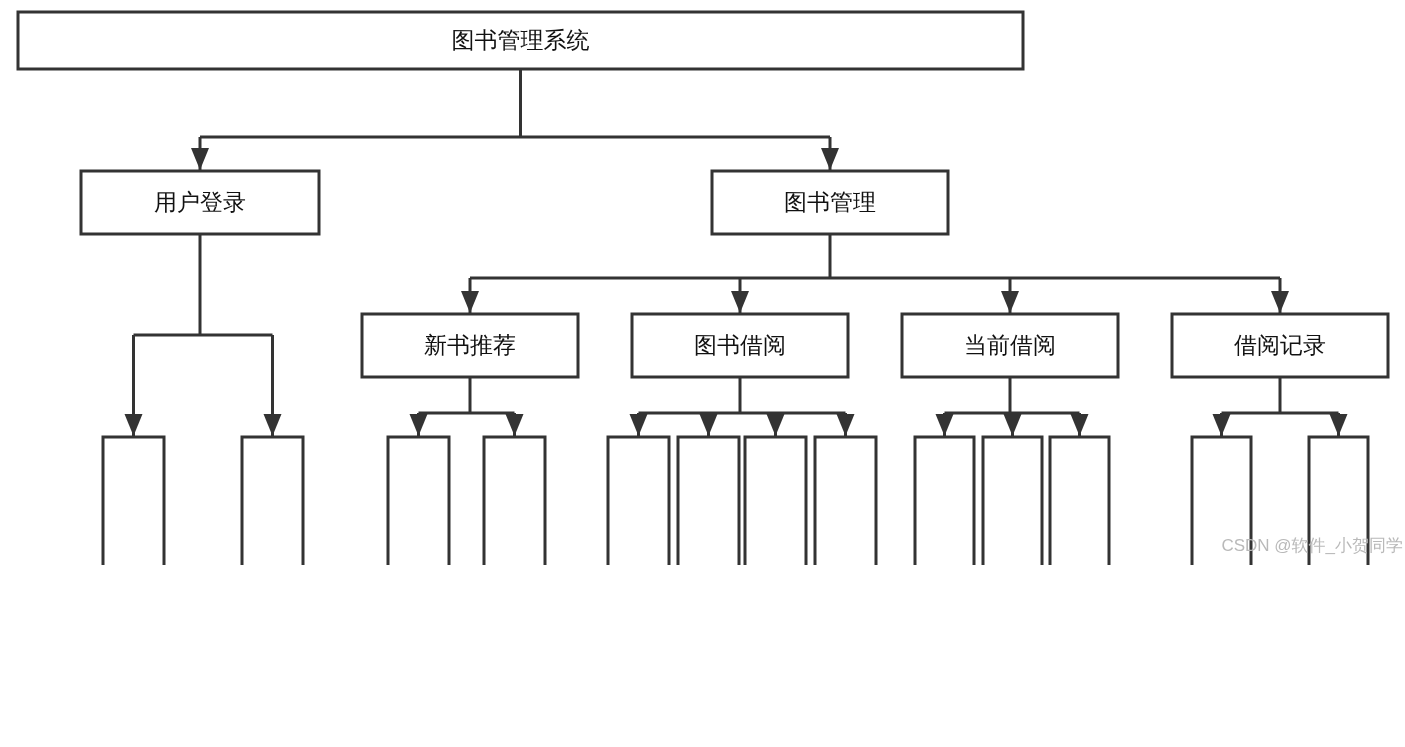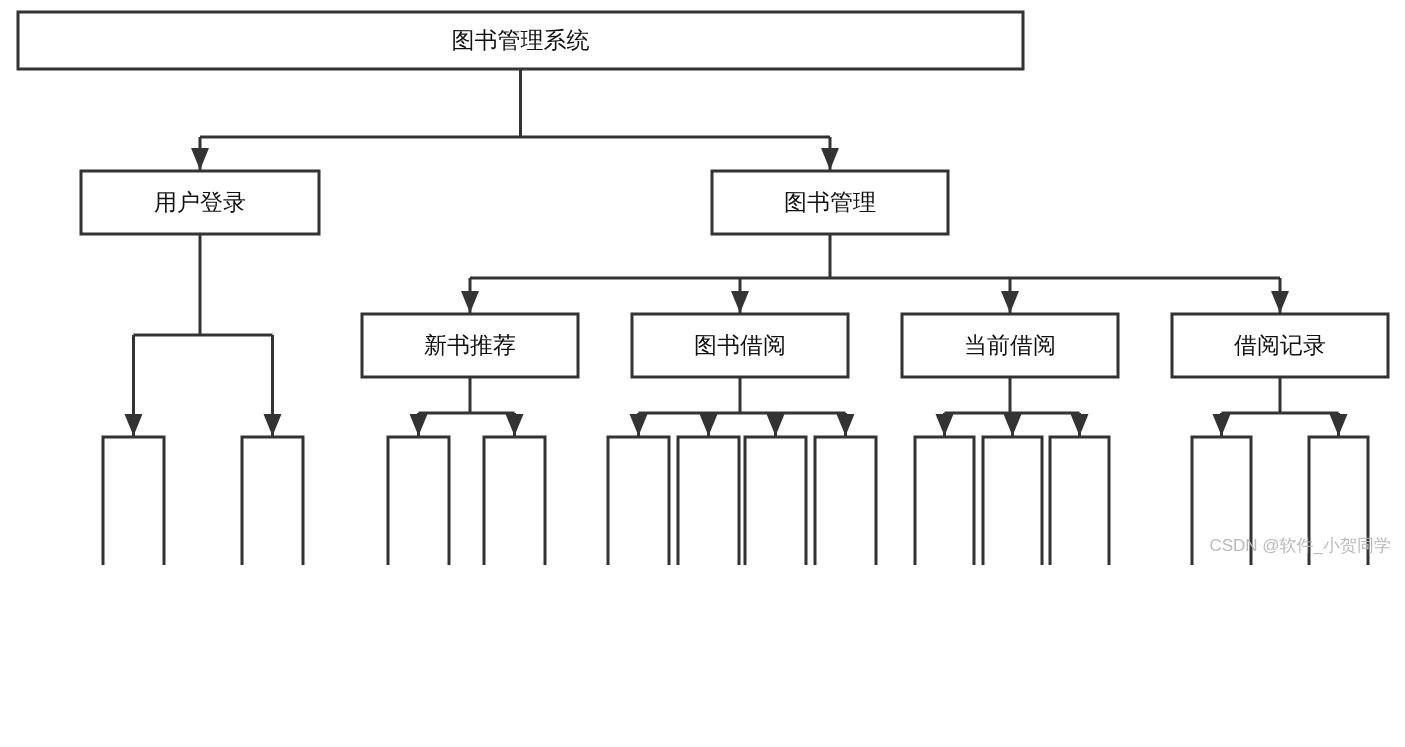--- a/index.html
+++ b/index.html
@@ -5,21 +5,21 @@
   html,body{margin:0;padding:0;background:#ffffff;}
   body{font-family:"Liberation Sans","DejaVu Sans",sans-serif;}
   #stage{position:relative;width:1405px;height:565px;background:#fff;overflow:hidden;}
   svg{position:absolute;left:0;top:0;width:1405px;height:747px;}
   .node-rect{fill:#ffffff;stroke:#333333;stroke-width:3;}
   .leaf-rect{fill:#ffffff;stroke:#333333;stroke-width:3;}
   .conn{stroke:#333333;stroke-width:3;fill:none;}
   .arrow-head{fill:#333333;}
   .node-label{font-family:"Liberation Sans","DejaVu Sans",sans-serif;font-size:23px;fill:#111111;text-anchor:middle;dominant-baseline:middle;}
   .leaf-label{font-family:"Liberation Sans","DejaVu Sans",sans-serif;font-size:23px;fill:#111111;writing-mode:vertical-rl;text-orientation:upright;letter-spacing:2px;}
-  .watermark{position:absolute;right:14px;bottom:8px;font-size:17px;color:#b9b9b9;font-family:"Liberation Sans","DejaVu Sans",sans-serif;white-space:nowrap;}
+  .watermark{position:absolute;right:2px;bottom:8px;font-size:17px;color:#b9b9b9;font-family:"Liberation Sans","DejaVu Sans",sans-serif;white-space:nowrap;}
 </style>
 </head>
 <body>
 
 <div id="stage">
   <svg id="tree-svg" viewBox="0 0 1405 747">
     <defs></defs>
     <g id="connectors">
         <line x1="520.5" y1="69" x2="520.5" y2="137" class="conn"></line>
         <line x1="200" y1="137" x2="830" y2="137" class="conn"></line>

